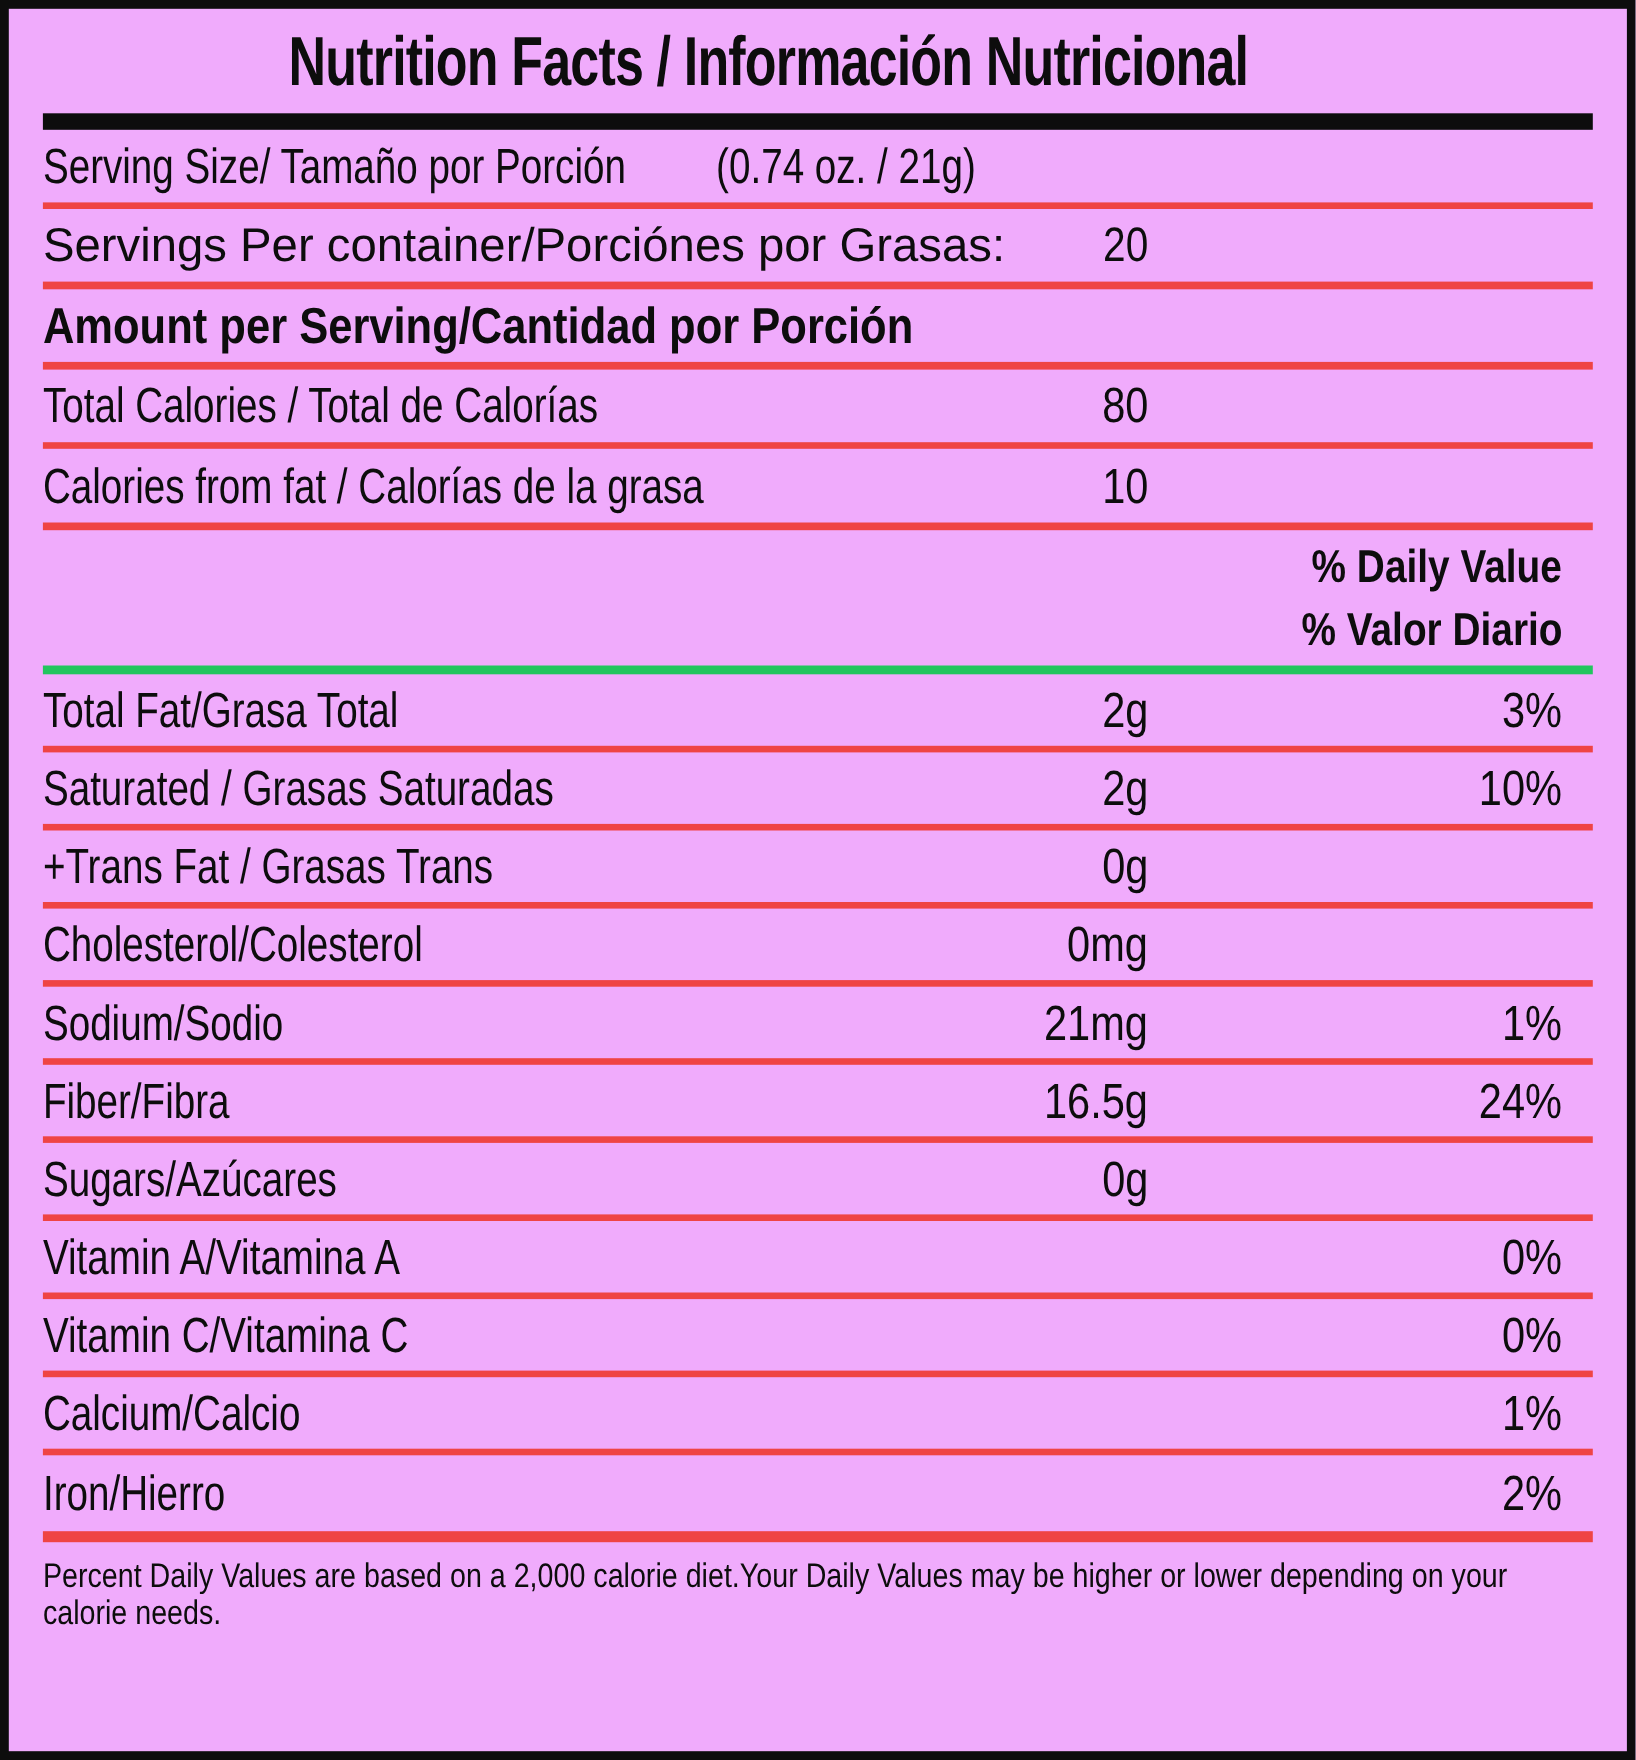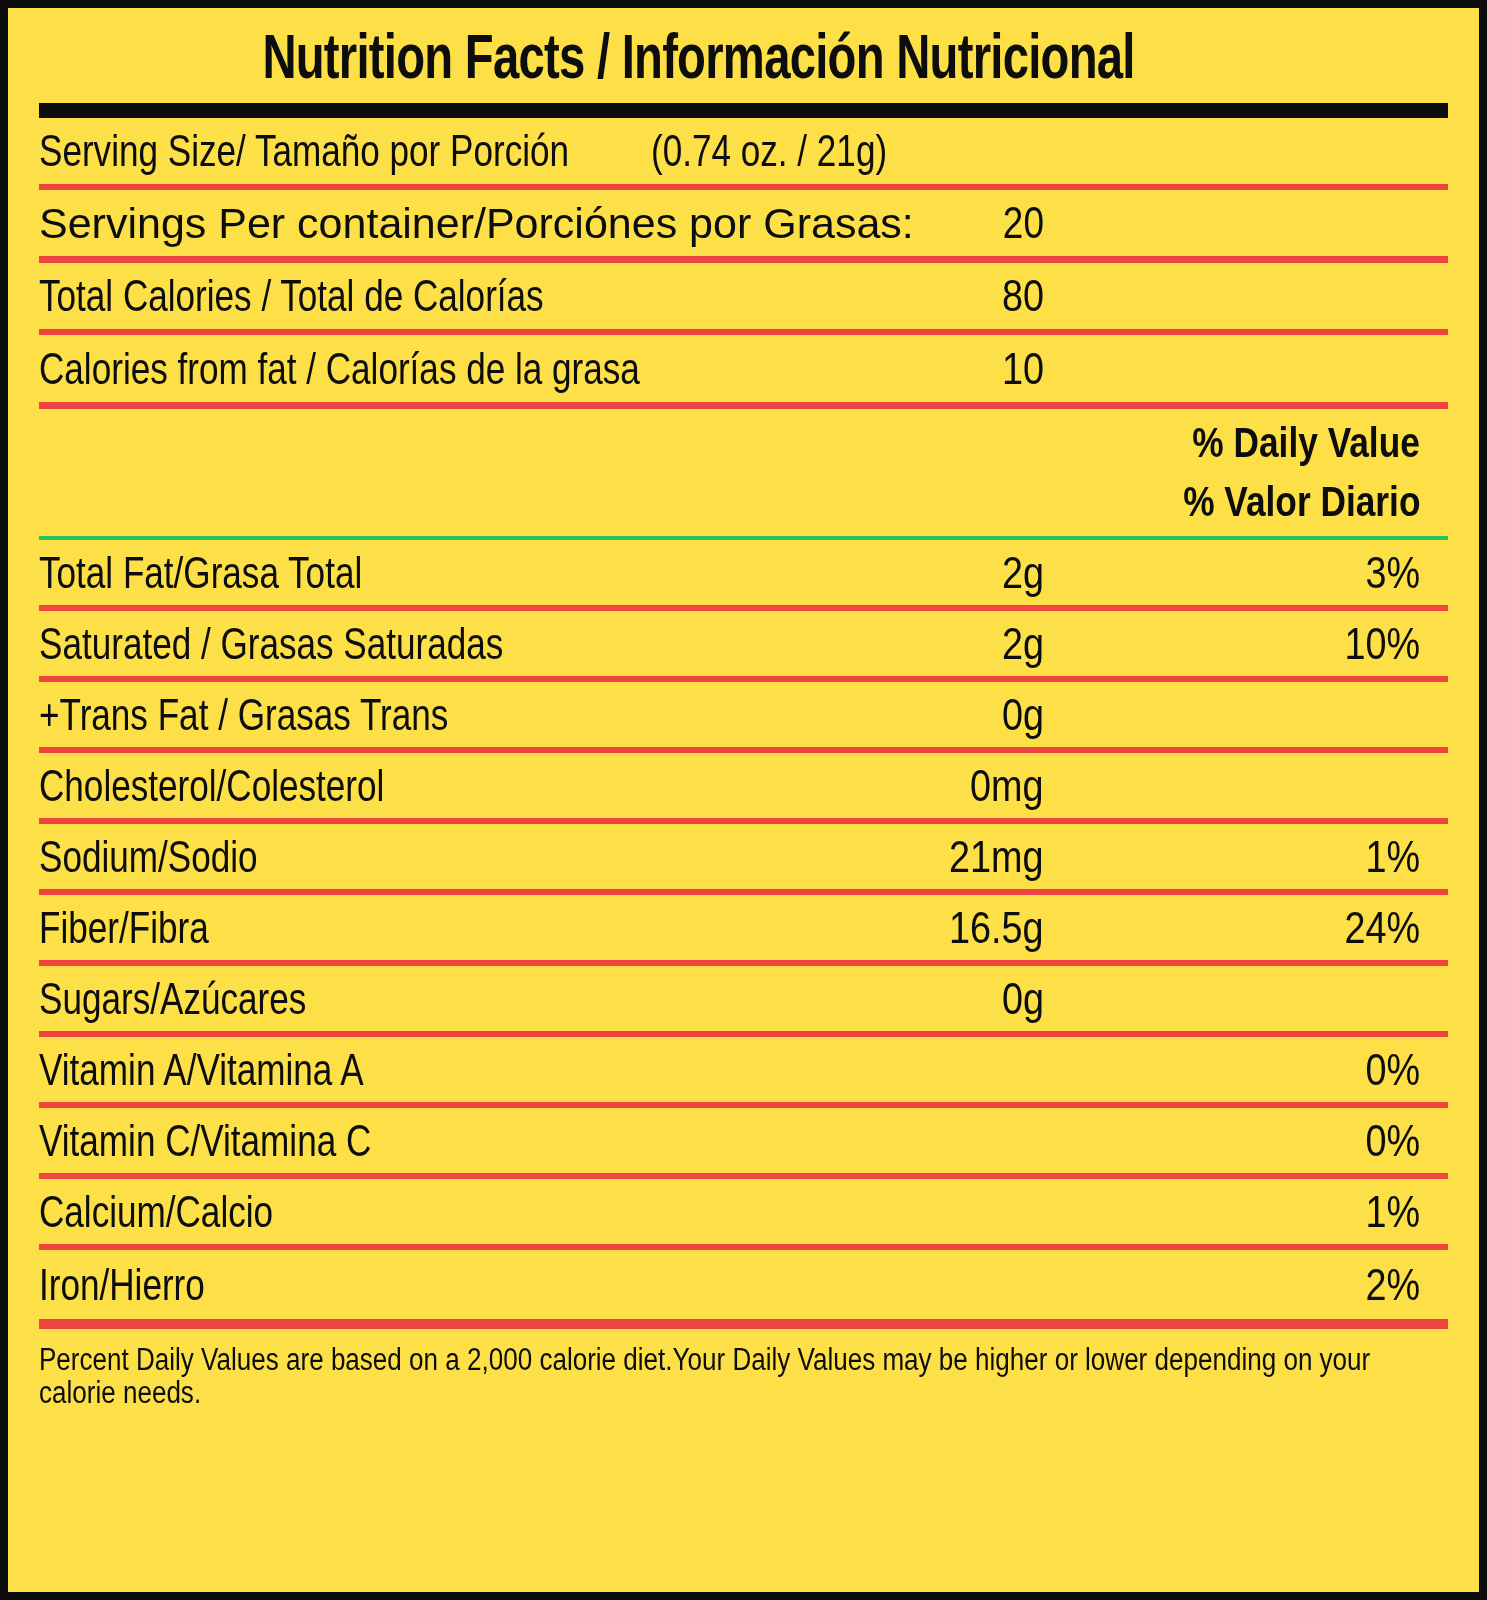--- a/index.html
+++ b/index.html
@@ -1,21 +1,21 @@
 <!DOCTYPE html>
 <html><head>
 <meta charset="utf-8">
 <style>
   html, body { margin: 0; padding: 0; background: #e8e8e8; }
   .sheet {
     position: relative;
     width: 1487px;
     height: 1600px;
     box-sizing: border-box;
-    background: #fde047;
+    background: #f0abfc;
     border: 8px solid #0d0d0d;
     font-family: "Liberation Sans", sans-serif;
     color: #0d0d0d;
     overflow: hidden;
   }
   
   .cxL { display: inline-block; transform: scaleX(0.78); transform-origin: 0 50%; white-space: nowrap; }
   .cxR { display: inline-block; transform: scaleX(0.84); transform-origin: 100% 50%; white-space: nowrap; }
   .cxC { display: inline-block; transform: scaleX(0.75); transform-origin: 50% 50%; white-space: nowrap; }
 
@@ -68,21 +68,21 @@
   .row.servings .val { font-size: 44px; }
   .row.amount { height: 66px; border-bottom-width: 7px; }
   .amount-txt { font-size: 46px; font-weight: bold; transform: scaleX(0.86); transform-origin: 0 50%; display: inline-block; white-space: nowrap; }
   .cal-rows .row { height: 66px; }
   .cal-rows .row:last-child { height: 67px; border-bottom-width: 7px; }
 
   
   .dv-header {
     height: 131px;
     box-sizing: border-box;
-    border-bottom: 4px solid #22c55e;
+    border-bottom: 8px solid #22c55e;
     display: flex;
     flex-direction: column;
     justify-content: space-evenly;
     align-items: flex-end;
     padding-right: 28px;
     font-size: 42px;
     font-weight: bold;
   }
 
   
@@ -114,20 +114,23 @@
     <div class="row serving">
       <span class="lbl"><span class="cxL">Serving Size/ Tamaño por Porción</span></span>
       <span class="serving-val"><span class="cxL">(0.74 oz. / 21g)</span></span>
     </div>
 
     <div class="row servings">
       <span class="lbl">Servings Per container/Porciónes por Grasas:</span>
       <span class="val"><span class="cxR">20</span></span>
     </div>
 
+    <div class="row amount">
+      <span class="amount-txt">Amount per Serving/Cantidad por Porción</span>
+    </div>
 
     <div class="cal-rows">
   <div class="row">
     <span class="lbl"><span class="cxL">Total Calories / Total de Calorías</span></span>
     <span class="val"><span class="cxR">80</span></span>
     <span class="dv"><span class="cxR"></span></span>
   </div>
 
   <div class="row">
     <span class="lbl"><span class="cxL">Calories from fat / Calorías de la grasa</span></span>

